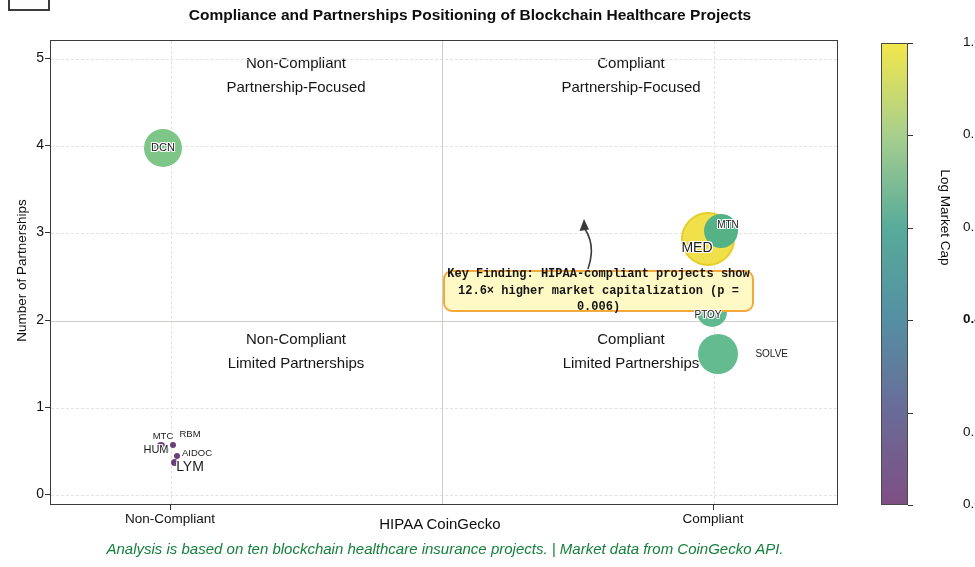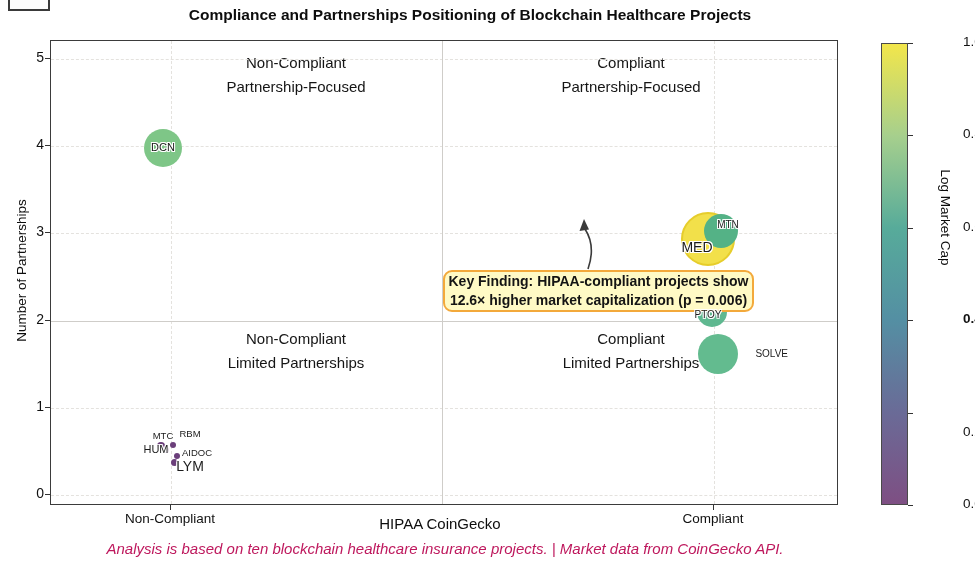--- a/index.html
+++ b/index.html
@@ -24,31 +24,31 @@
   .ylabel{position:absolute;left:-64px;top:263px;width:170px;text-align:center;
         font-size:13.5px;color:#0d0d0d;transform:rotate(-90deg);transform-origin:center;}
   .quad-label{position:absolute;width:320px;text-align:center;font-size:15px;
         line-height:1.6;color:#151515;}
   .bubble{position:absolute;border-radius:50%;box-sizing:border-box;}
   .pt-label{position:absolute;width:120px;text-align:center;font-weight:normal;color:#1b1b1b;
         text-shadow:-1px -1px 0 #fff,1px -1px 0 #fff,-1px 1px 0 #fff,1px 1px 0 #fff,0 1px 0 #fff,0 -1px 0 #fff;}
   .annotation{position:absolute;left:443px;top:270px;width:307px;height:38px;
         background:#fffac5;border:2.4px solid #f3a93b;border-radius:9px;
         display:flex;flex-direction:column;justify-content:center;text-align:center;
-        font-size:14px;font-weight:bold;line-height:1.38;color:#141414;z-index:6;}
+        font-size:12px;font-weight:bold;line-height:1.38;color:#141414;z-index:6;font-family:Liberation Mono, monospace;}
   .labels-layer,.bubbles-layer,.arrow-layer{position:absolute;left:0;top:0;width:975px;height:567px;pointer-events:none;}
   .bubbles-layer{z-index:4}.arrow-layer{z-index:5}.labels-layer{z-index:7}
   .colorbar{position:absolute;left:881px;top:43px;width:27px;height:462px;
         border:1.3px solid #4a4a4a;box-sizing:border-box;}
   .cbar-tick-label{position:absolute;left:915px;width:36px;font-size:13.5px;color:#111;margin-left:48px;}
   .cbar-tick-mark{position:absolute;left:908px;width:5px;height:0;border-top:1.4px solid #333;}
   .cbar-label{position:absolute;left:880px;top:210px;width:130px;text-align:center;
         font-size:13.5px;color:#0d0d0d;transform:rotate(90deg);transform-origin:center;}
   .footer{position:absolute;left:0;top:540px;width:890px;text-align:center;
-        font-size:15px;font-style:italic;color:#be185d;}
+        font-size:15px;font-style:italic;color:#15803d;}
 </style>
 </head>
 <body>
 
 <div class="page">
   <div class="corner-fragment"></div>
   <div class="title">Compliance and Partnerships Positioning of Blockchain Healthcare Projects</div>
 
   <div class="plot" id="plot">
     <div class="quad-label" style="left:85px;top:10px;">

